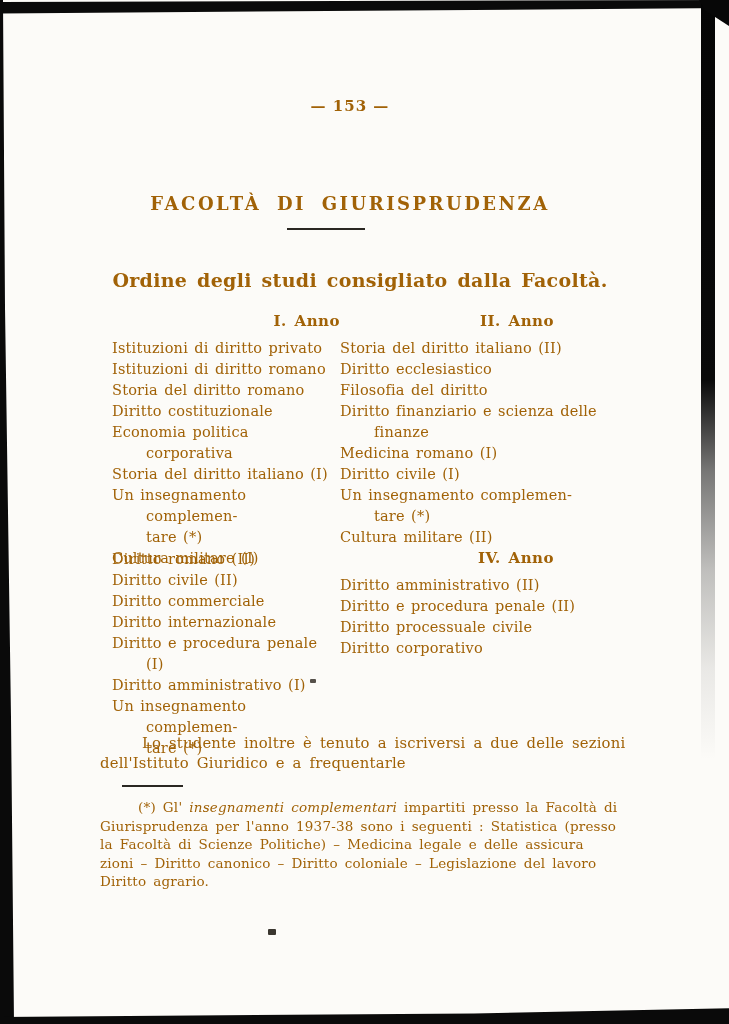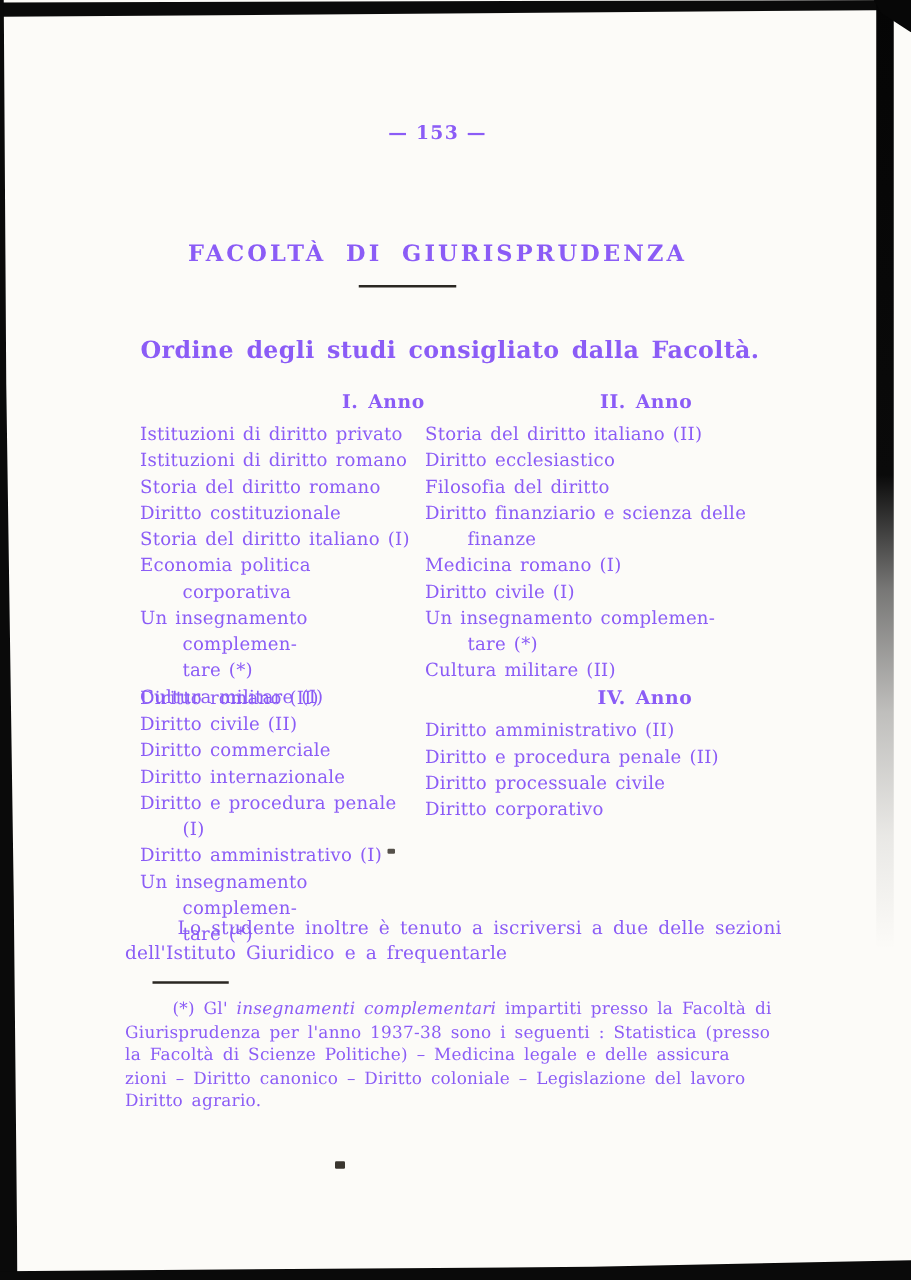--- a/index.html
+++ b/index.html
@@ -3,21 +3,21 @@
 <meta charset="utf-8">
 <style>
   html,body { margin:0; padding:0; background:#555; }
   .page {
     position:relative;
     width:729px; height:1024px;
     margin:0 auto;
     background:#fcfbf8;
     overflow:hidden;
     font-family:"DejaVu Serif", serif;
-    color:#8b5cf6;
+    color:#a16207;
   }
 
   
   .edge-top {
     position:absolute; left:0; top:0; width:100%; height:16px;
     background:#0a0a0a;
     clip-path:polygon(0 12%, 100% 0%, 100% 50%, 0 84%);
   }
   .edge-left {
     position:absolute; left:0; top:0; width:16px; height:100%;
@@ -132,22 +132,22 @@
   <div class="title-rule"></div>
   <div class="subtitle">Ordine degli studi consigliato dalla Facoltà.</div>
 
   <div class="sections-row row-1">
     <div class="anno-col col-left">
       <div class="anno-heading">I. Anno</div>
       <div class="course">Istituzioni di diritto privato</div>
       <div class="course">Istituzioni di diritto romano</div>
       <div class="course">Storia del diritto romano</div>
       <div class="course">Diritto costituzionale</div>
+      <div class="course">Economia politica corporativa</div>
       <div class="course">Storia del diritto italiano (I)</div>
-      <div class="course">Economia politica corporativa</div>
       <div class="course">Un insegnamento complemen-
 tare (*)</div>
       <div class="course">Cultura militare (I)</div>
     </div>
     <div class="anno-col col-right">
       <div class="anno-heading h-right">II. Anno</div>
       <div class="course">Storia del diritto italiano (II)</div>
       <div class="course">Diritto ecclesiastico</div>
       <div class="course">Filosofia del diritto</div>
       <div class="course">Diritto finanziario e scienza delle

